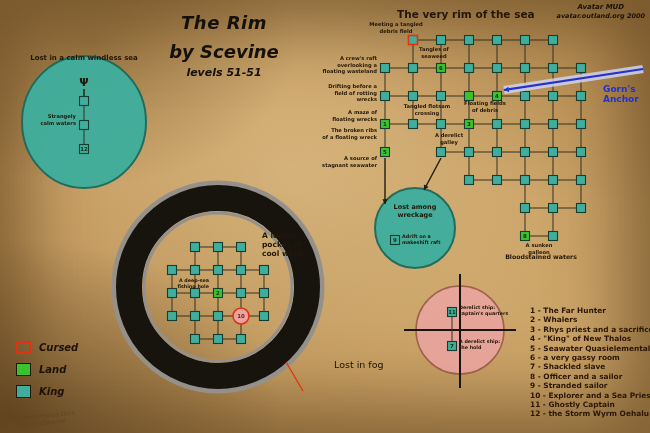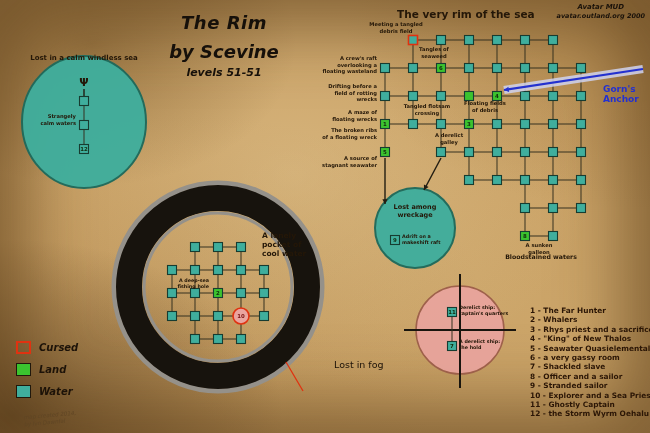--- a/index.html
+++ b/index.html
@@ -344,21 +344,21 @@
     <div class="legend-row">
       <span class="legend-box cursed" style="border-color: rgb(224, 50, 16);"></span>
       <span class="legend-label">Cursed</span>
     </div>
     <div class="legend-row">
       <span class="legend-box" id="box-land" style="background: rgb(59, 195, 47);"></span>
       <span class="legend-label">Land</span>
     </div>
     <div class="legend-row">
       <span class="legend-box" id="box-water" style="background: rgb(63, 174, 157);"></span>
-      <span class="legend-label">Water</span>
+      <span class="legend-label">King</span>
     </div>
   </div>
 
   <div class="abs credit">
     <div>map created 2014,</div>
     <div>by Ivn Dawnfal</div>
   </div>
 
 </div>
 

